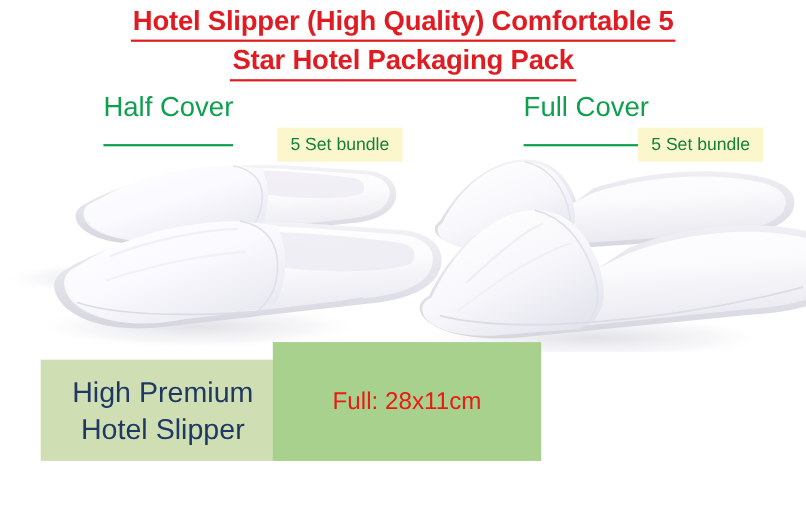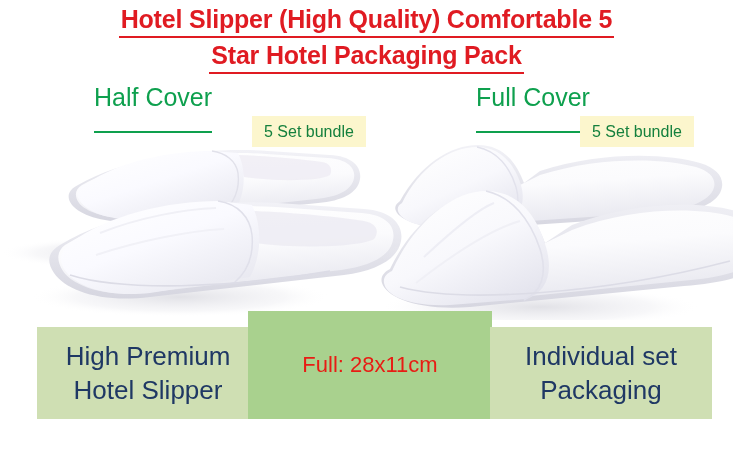--- a/index.html
+++ b/index.html
@@ -248,18 +248,14 @@
 
   <div class="panel panel-side" id="panel-left">
     <span class="panel-line">High Premium</span>
     <span class="panel-line">Hotel Slipper</span>
   </div>
 
   <div class="panel" id="panel-center">
     <span class="panel-line">Full: 28x11cm</span>
   </div>
 
-  <div class="panel panel-side" id="panel-right">
-    <span class="panel-line">Individual set</span>
-    <span class="panel-line">Packaging</span>
-  </div>
 
 </div>
 
 </body></html>

